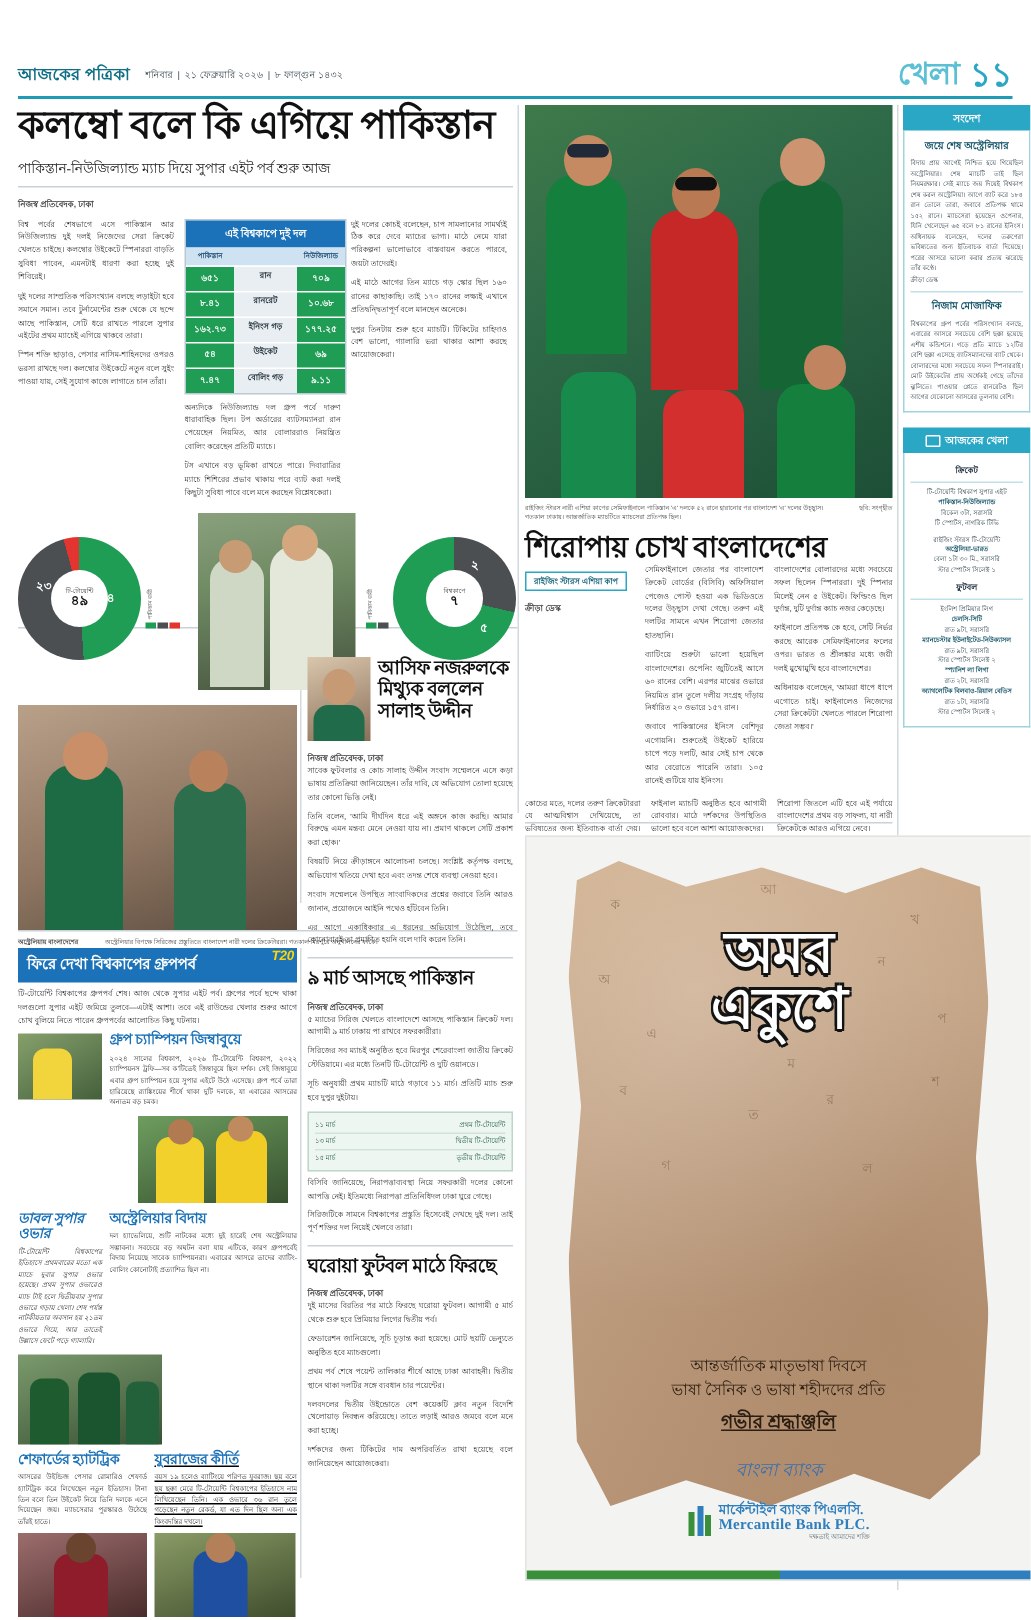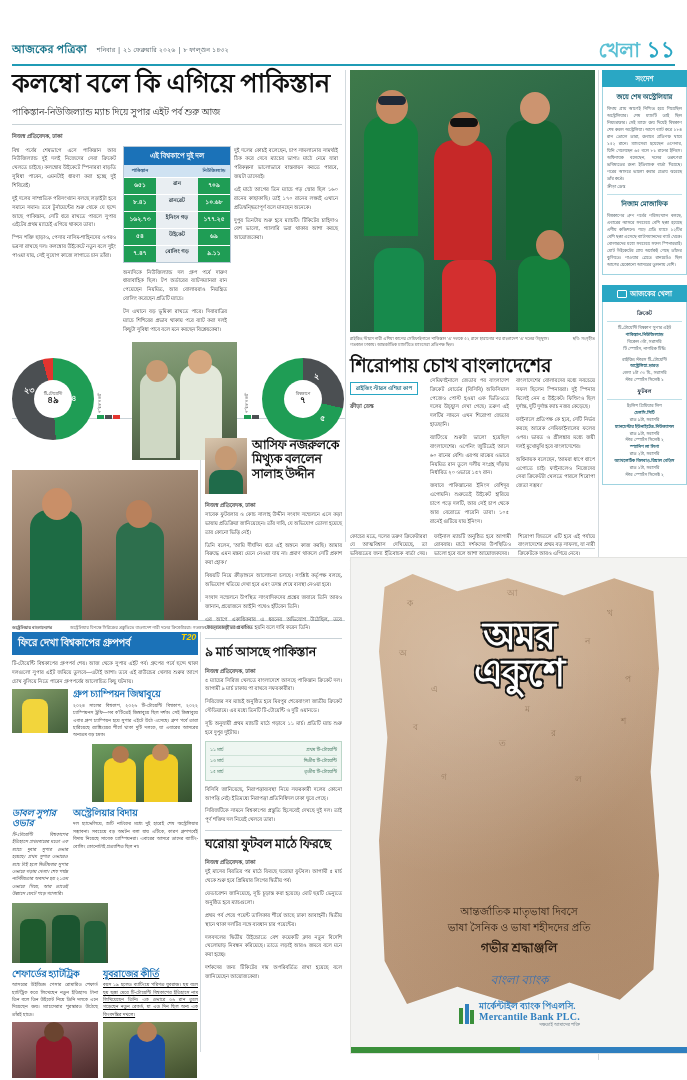--- a/index.html
+++ b/index.html
@@ -167,21 +167,21 @@
     text-shadow:
       -1.6px -1.6px 0 #141414, 1.6px -1.6px 0 #141414,
       -1.6px  1.6px 0 #141414, 1.6px  1.6px 0 #141414,
        0 2.4px 0 #141414;
   }
   .ad-msg{
     position:absolute;left:0;top:330px;width:100%;text-align:center;
     font-family:"Liberation Serif", serif;color:#2b1d12;
   }
   .ad-msg .l1{font-size:10.5px;line-height:1.5;}
-  .ad-msg .l3{font-size:12.5px;font-weight:bold;margin-top:3px;}
+  .ad-msg .l3{font-size:12.5px;font-weight:bold;margin-top:3px;text-decoration:underline;}
   .bank{
     position:absolute;left:0;bottom:26px;width:100%;
     display:flex;align-items:center;justify-content:center;gap:5px;
   }
   .bank-mark{display:flex;gap:1.5px;align-items:flex-end;}
   .bank-mark i{display:block;width:4px;background:#2f7fbf;}
   .bank-txt{text-align:left;line-height:1.12;}
   .bank-bn{font-size:9px;color:#2f7fbf;font-weight:bold;font-family:"Liberation Serif",serif;}
   .bank-en{font-size:10px;color:#2f7fbf;font-weight:bold;font-family:"Liberation Serif",serif;letter-spacing:.2px;}
   .bank-sl{font-size:4.6px;color:#5a6a76;text-align:right;}

